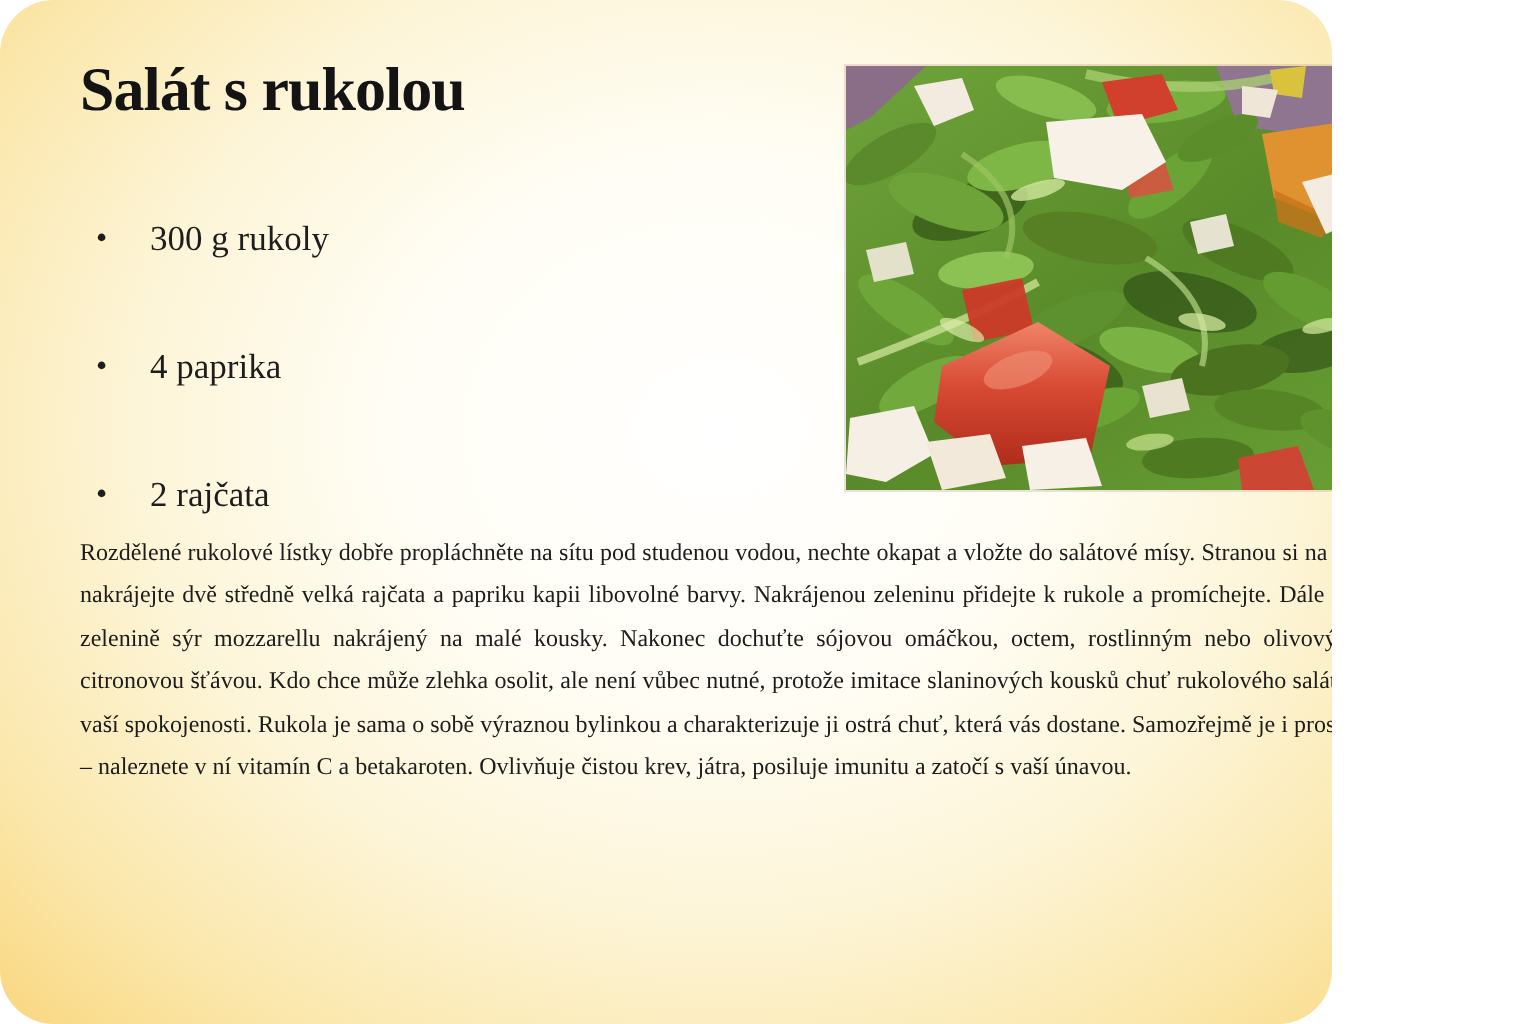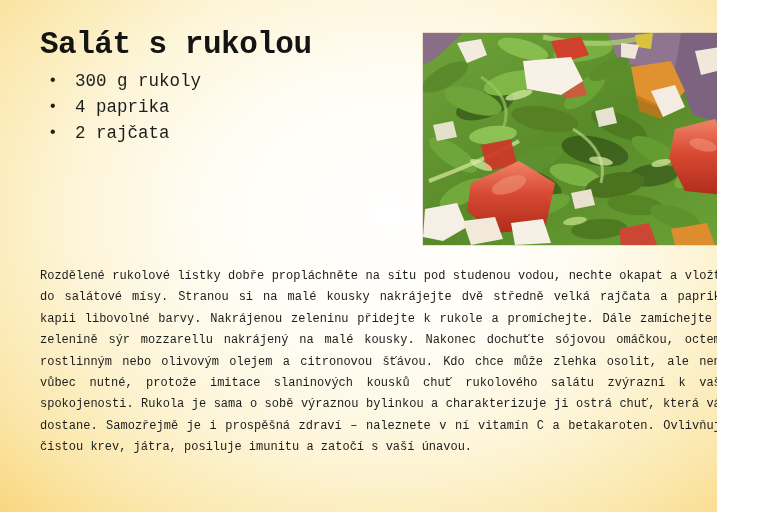--- a/index.html
+++ b/index.html
@@ -1,38 +1,39 @@
 <!DOCTYPE html>
 <html><head>
 <meta charset="utf-8">
 <style>
   html,body { margin:0; padding:0; background:#ffffff; }
   .slide {
     position:relative;
-    width:717px; height:512px;
+    width:666px; height:512px;
     overflow:hidden;
-    font-family:Liberation Mono, monospace;
+    font-family:Liberation Serif, serif;
     background:
       radial-gradient(ellipse 115% 125% at 54% 42%,
         #ffffff 0%, #fffdf4 22%, #fdf5d8 38%, #fbe7ab 54%,
         #f9d478 68%, #f5b544 82%, #f0a42e 91%, #f8ba1d 97%, #ffc91a 100%);
+    border-radius: 27px;
   }
   .title {
     position:absolute; left:40px; top:27px; margin:0;
     font-size:31px; font-weight:bold; color:#141414;
     letter-spacing:-0.5px;
   }
   .ingredients {
     position:absolute; left:47px; top:69px; margin:0; padding:0;
     list-style:none;
   }
   .ingredients li {
     position:relative;
     font-size:17.5px; line-height:25.8px; color:#1d1d1d;
-    padding-left:28px; white-space:nowrap;
+    padding-left:28px; white-space:nowrap;margin-top:38px;
   }
   .ingredients li::before {
     content:"\2022";
     position:absolute; left:1px; top:0;
     font-size:16px; color:#1d1d1d;
   }
   .instructions {
     position:absolute; left:40px; top:266px; width:688px; margin:0;
     font-size:12px; line-height:21.4px; color:#1c1c1c;
     text-align:justify;

